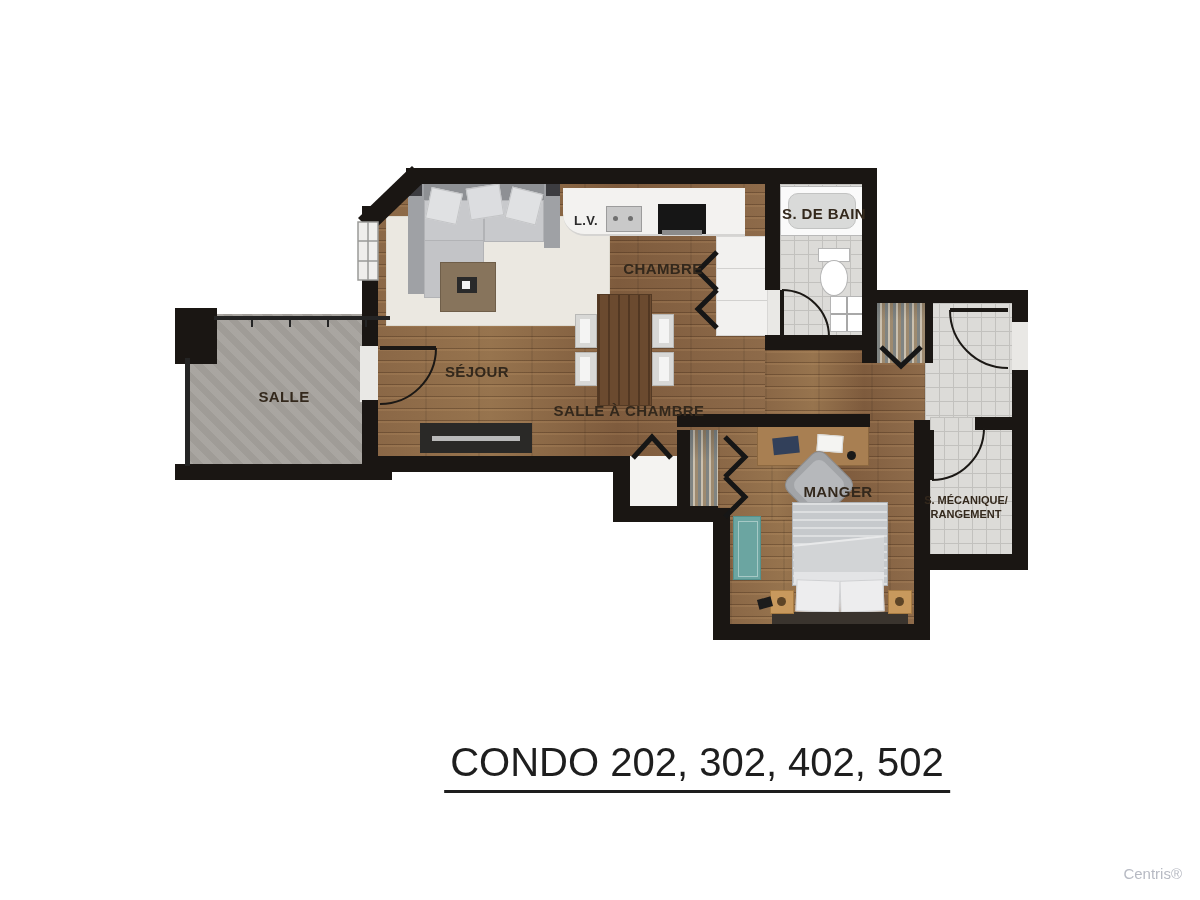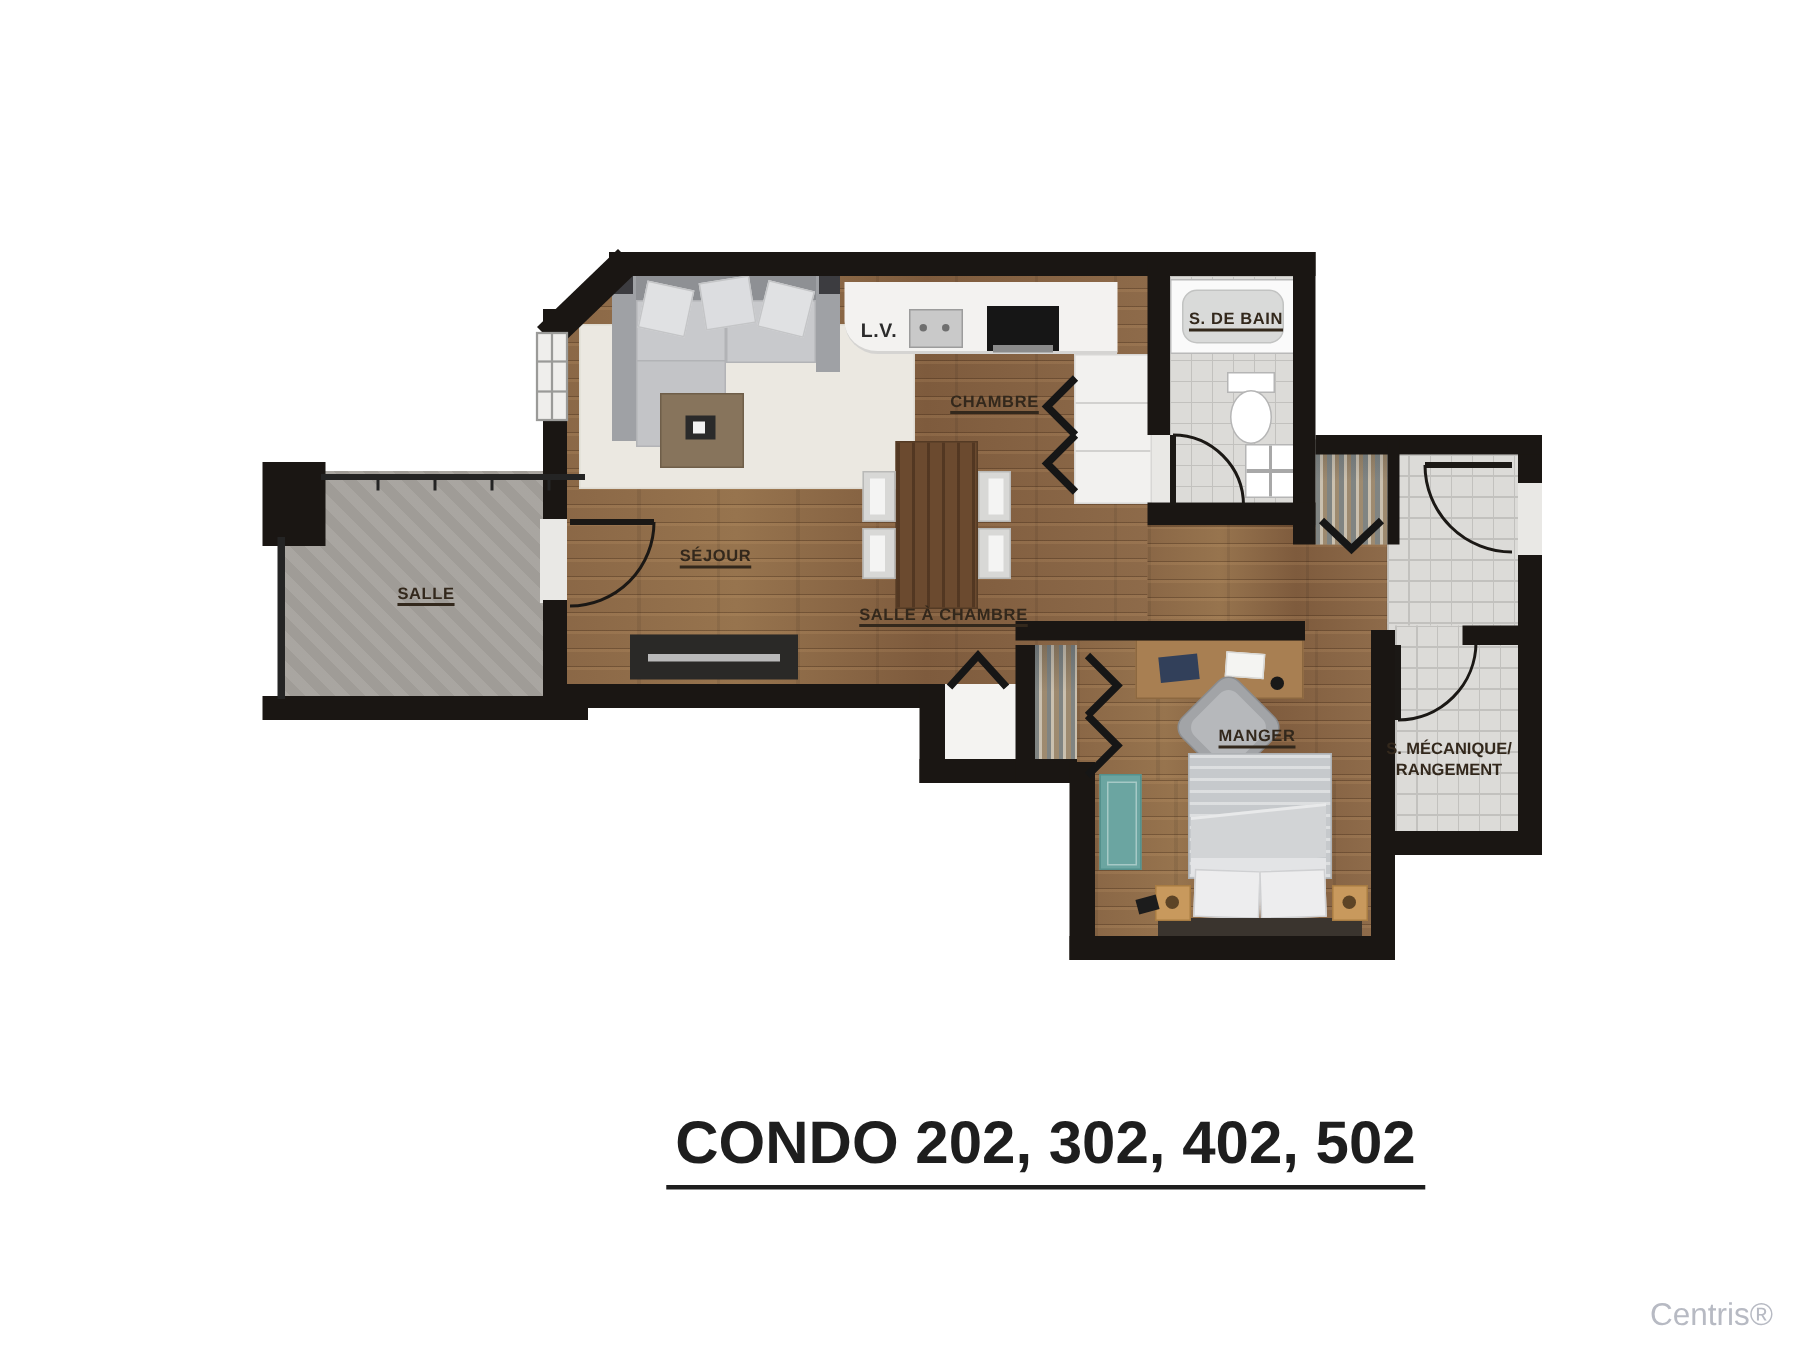--- a/index.html
+++ b/index.html
@@ -16,34 +16,34 @@
     background-image:
       repeating-linear-gradient(90deg, #c2c1be 0 1px, rgba(0,0,0,0) 1px 14px),
       repeating-linear-gradient(180deg, #c2c1be 0 1px, rgba(0,0,0,0) 1px 14px);}
   .floor-balcony{position:absolute;background-color:var(--balcony);
     background-image:repeating-linear-gradient(45deg, rgba(255,255,255,.04) 0 7px, rgba(0,0,0,.04) 7px 14px);}
   .clothes{position:absolute;background-color:#b3a58c;
     background-image:
       repeating-linear-gradient(90deg, rgba(86,105,122,.55) 0 3px, rgba(255,255,255,.30) 3px 5px, rgba(118,88,58,.35) 5px 8px),
       linear-gradient(180deg, rgba(40,40,40,.35), rgba(0,0,0,0) 40%);}
   .lbl{position:absolute;transform:translate(-50%,-50%);font-weight:700;color:var(--label);
-       font-size:11px;letter-spacing:.4px;white-space:nowrap;text-decoration:underline;
+       font-size:15px;letter-spacing:.4px;white-space:nowrap;
        text-decoration-thickness:2px;text-underline-offset:3px;z-index:5;}
   .lbl.nolin{text-decoration:none;}
   .overlay{position:absolute;left:0;top:0;z-index:4;}
   .furn{position:absolute;z-index:2;}
   .w{z-index:3;}
   .floor-wood,.floor-tile,.floor-balcony,.clothes,.thresh{z-index:1;}
   .thresh{position:absolute;background:#e9e8e5;}
   #title-block{position:absolute;left:697px;top:740px;transform:translateX(-50%);
-    font-size:40px;font-weight:700;color:var(--title);border-bottom:3px solid var(--title);
+    font-size:40px;font-weight:400;color:var(--title);border-bottom:3px solid var(--title);
     padding:0 6px 5px 6px;white-space:nowrap;z-index:6;}
   #area-line{position:absolute;right:259px;top:792px;font-size:22px;font-weight:700;
     color:var(--title);z-index:6;}
-  #watermark{position:absolute;right:18px;top:865px;font-size:21px;color:var(--watermark);z-index:6;}
+  #watermark{position:absolute;right:18px;top:865px;font-size:15px;color:var(--watermark);z-index:6;}
   .mechlbl{position:absolute;left:966px;top:507px;transform:translate(-50%,-50%);
     width:120px;text-align:center;font-weight:700;font-size:11px;line-height:1.3;
     color:var(--label);z-index:5;}
 </style>
 </head>
 <body>
 
 <div id="canvas">
 
   <div class="floor-wood" style="left:372px;top:180px;width:396px;height:276px;clip-path:polygon(48px 0,100% 0,100% 100%,0 100%,0 48px);"></div>

